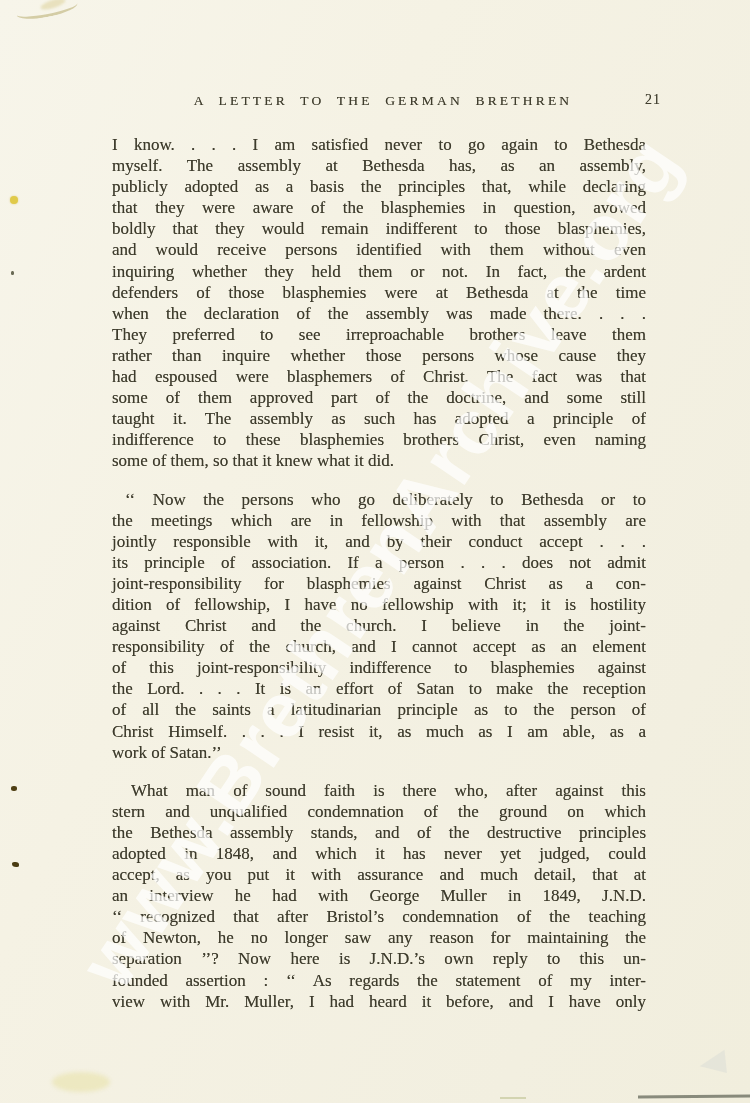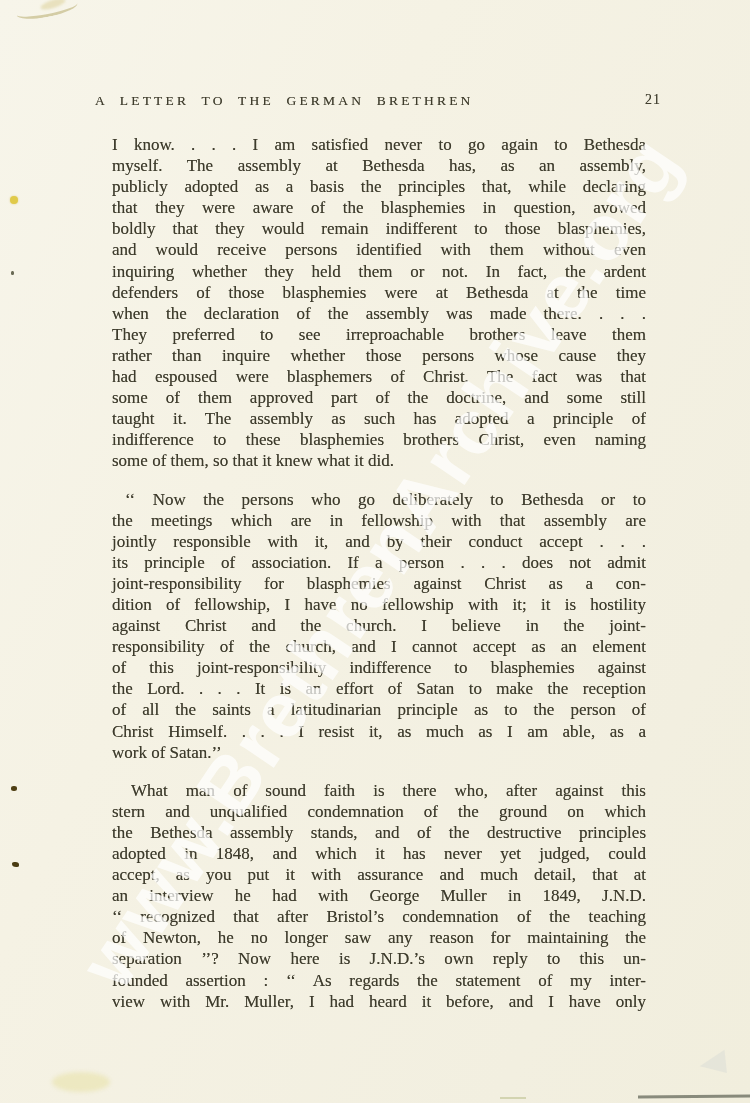--- a/index.html
+++ b/index.html
@@ -13,21 +13,22 @@
   .page{
     position:absolute;inset:0;
     background:linear-gradient(115deg,#f7f5ea 0%,#f5f2e4 35%,#f2efe0 80%,#f1eedd 100%);
   }
   
   .page-header{
     position:absolute;left:95px;top:92px;width:568px;height:18px;
     color:#3f3d2d;
   }
   .header-title{
-    position:absolute;left:0;right:0;top:1px;
+    position:absolute;left:8px;right:0;top:1px;
+    text-align:center;
     font-size:13.5px;
     letter-spacing:3.2px;
     word-spacing:6px;
     text-shadow:0 0 0.5px rgba(63,61,45,0.55);
   }
   .page-number{
     position:absolute;right:2px;top:0;
     font-size:14px;
     letter-spacing:1px;
     text-shadow:0 0 0.5px rgba(63,61,45,0.55);

